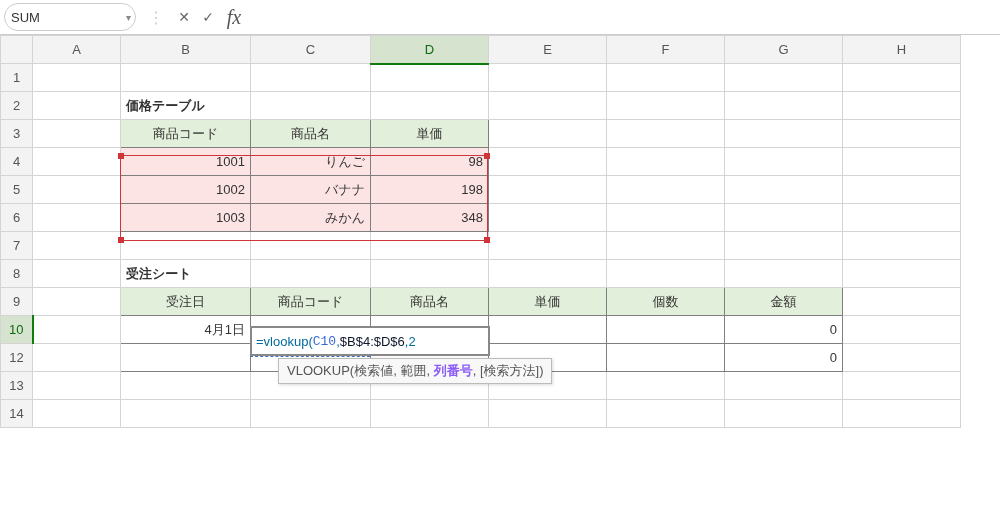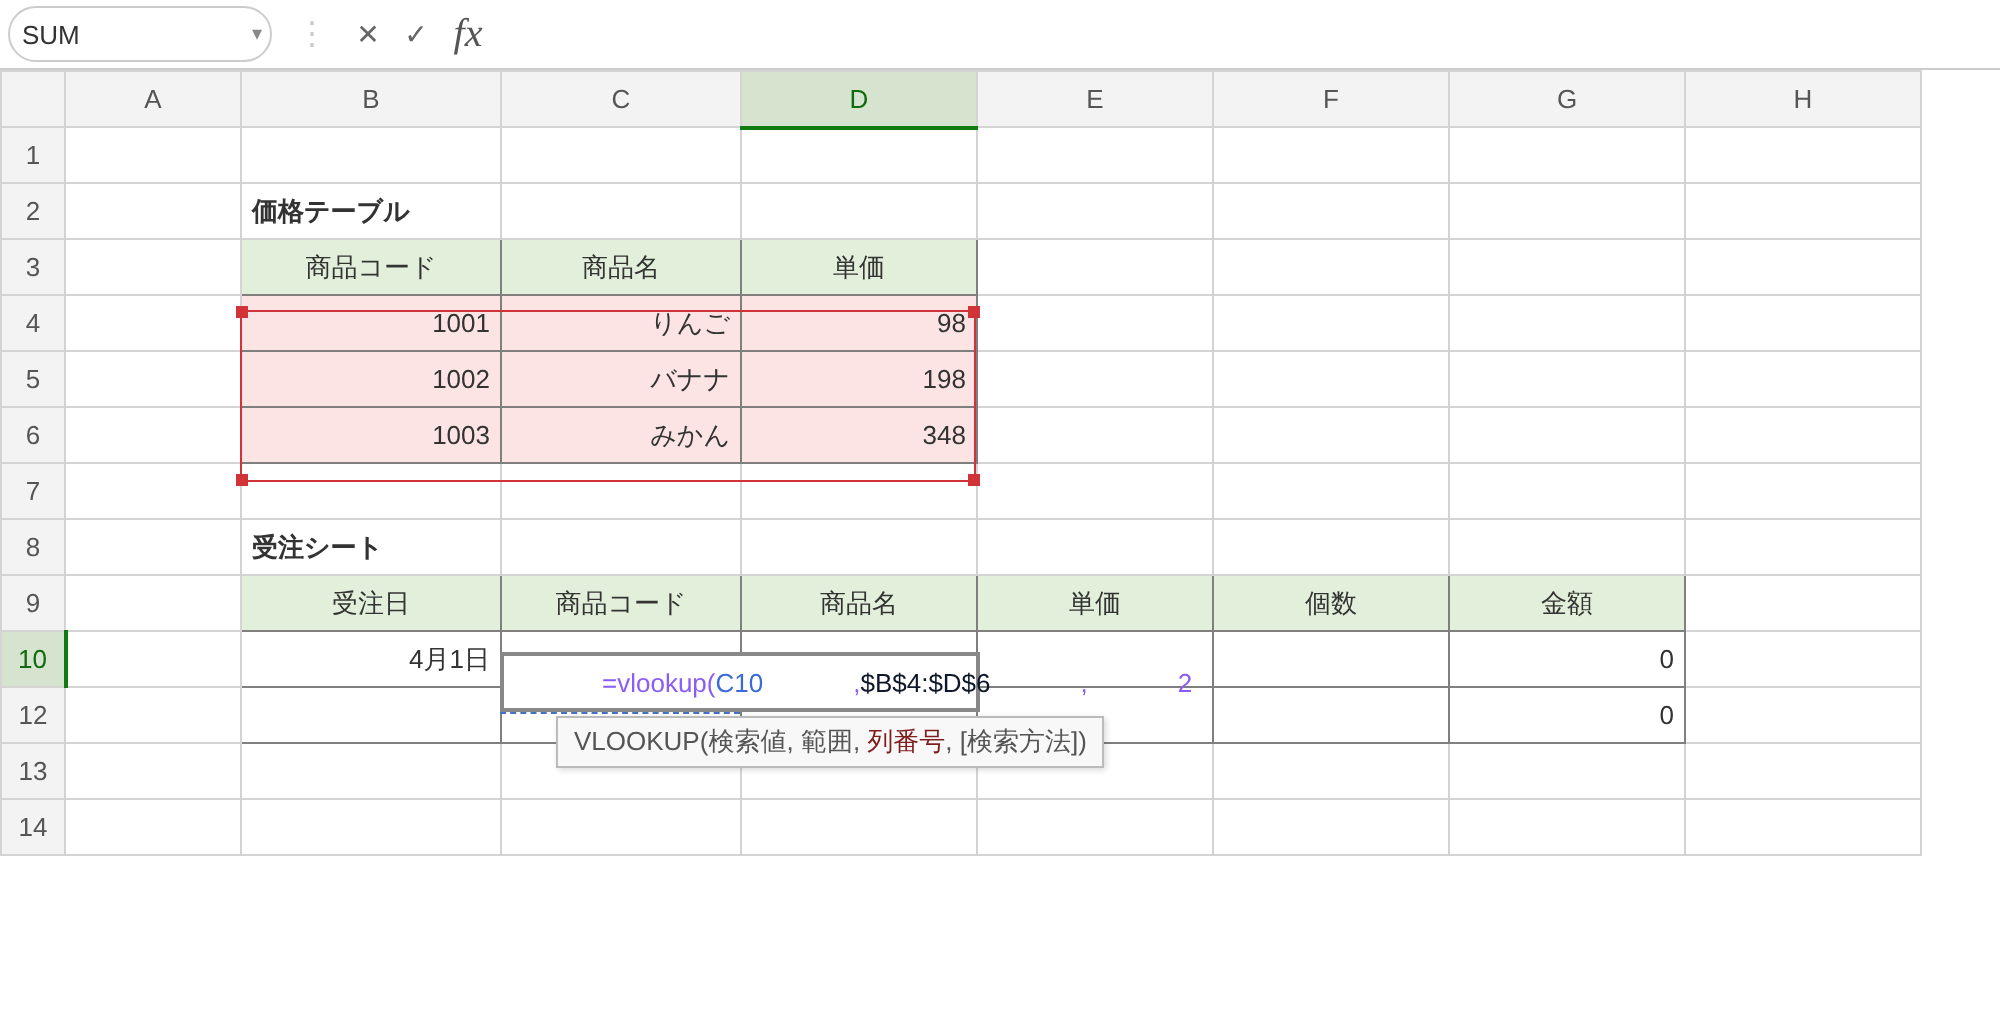--- a/index.html
+++ b/index.html
@@ -137,24 +137,24 @@
   .arg-tip {
     position: absolute;
     border: 1px solid #bbb;
     background: #f8f8f8;
     color: #555;
     font-size: 13px;
     padding: 3px 8px;
     box-shadow: 1px 1px 3px rgba(0,0,0,0.15);
     white-space: nowrap;
   }
-  .arg-tip .cur { font-weight: normal; color: #7f1d1d; }
-  
-  .tok-plain { color: #8b5cf6; margin-left: 45px; }
-  .tok-blue  { color: #3a6bd6; }
+  .arg-tip .cur { font-weight: bold; color: #8b5cf6; }
+  
+  .tok-plain { color: #0369a1; }
+  .tok-blue  { color: #3a6bd6; font-family: Liberation Mono, monospace; }
   .tok-red   { color: #0f172a; }
   .grid-cell-border { border: 1px solid #7f7f7f !important; margin-top: 24px; }
 </style>
 </head>
 <body>
 
 <div class="formula-bar">
   <div class="name-box">
     <span>SUM</span>
     <span class="caret">▾</span>

